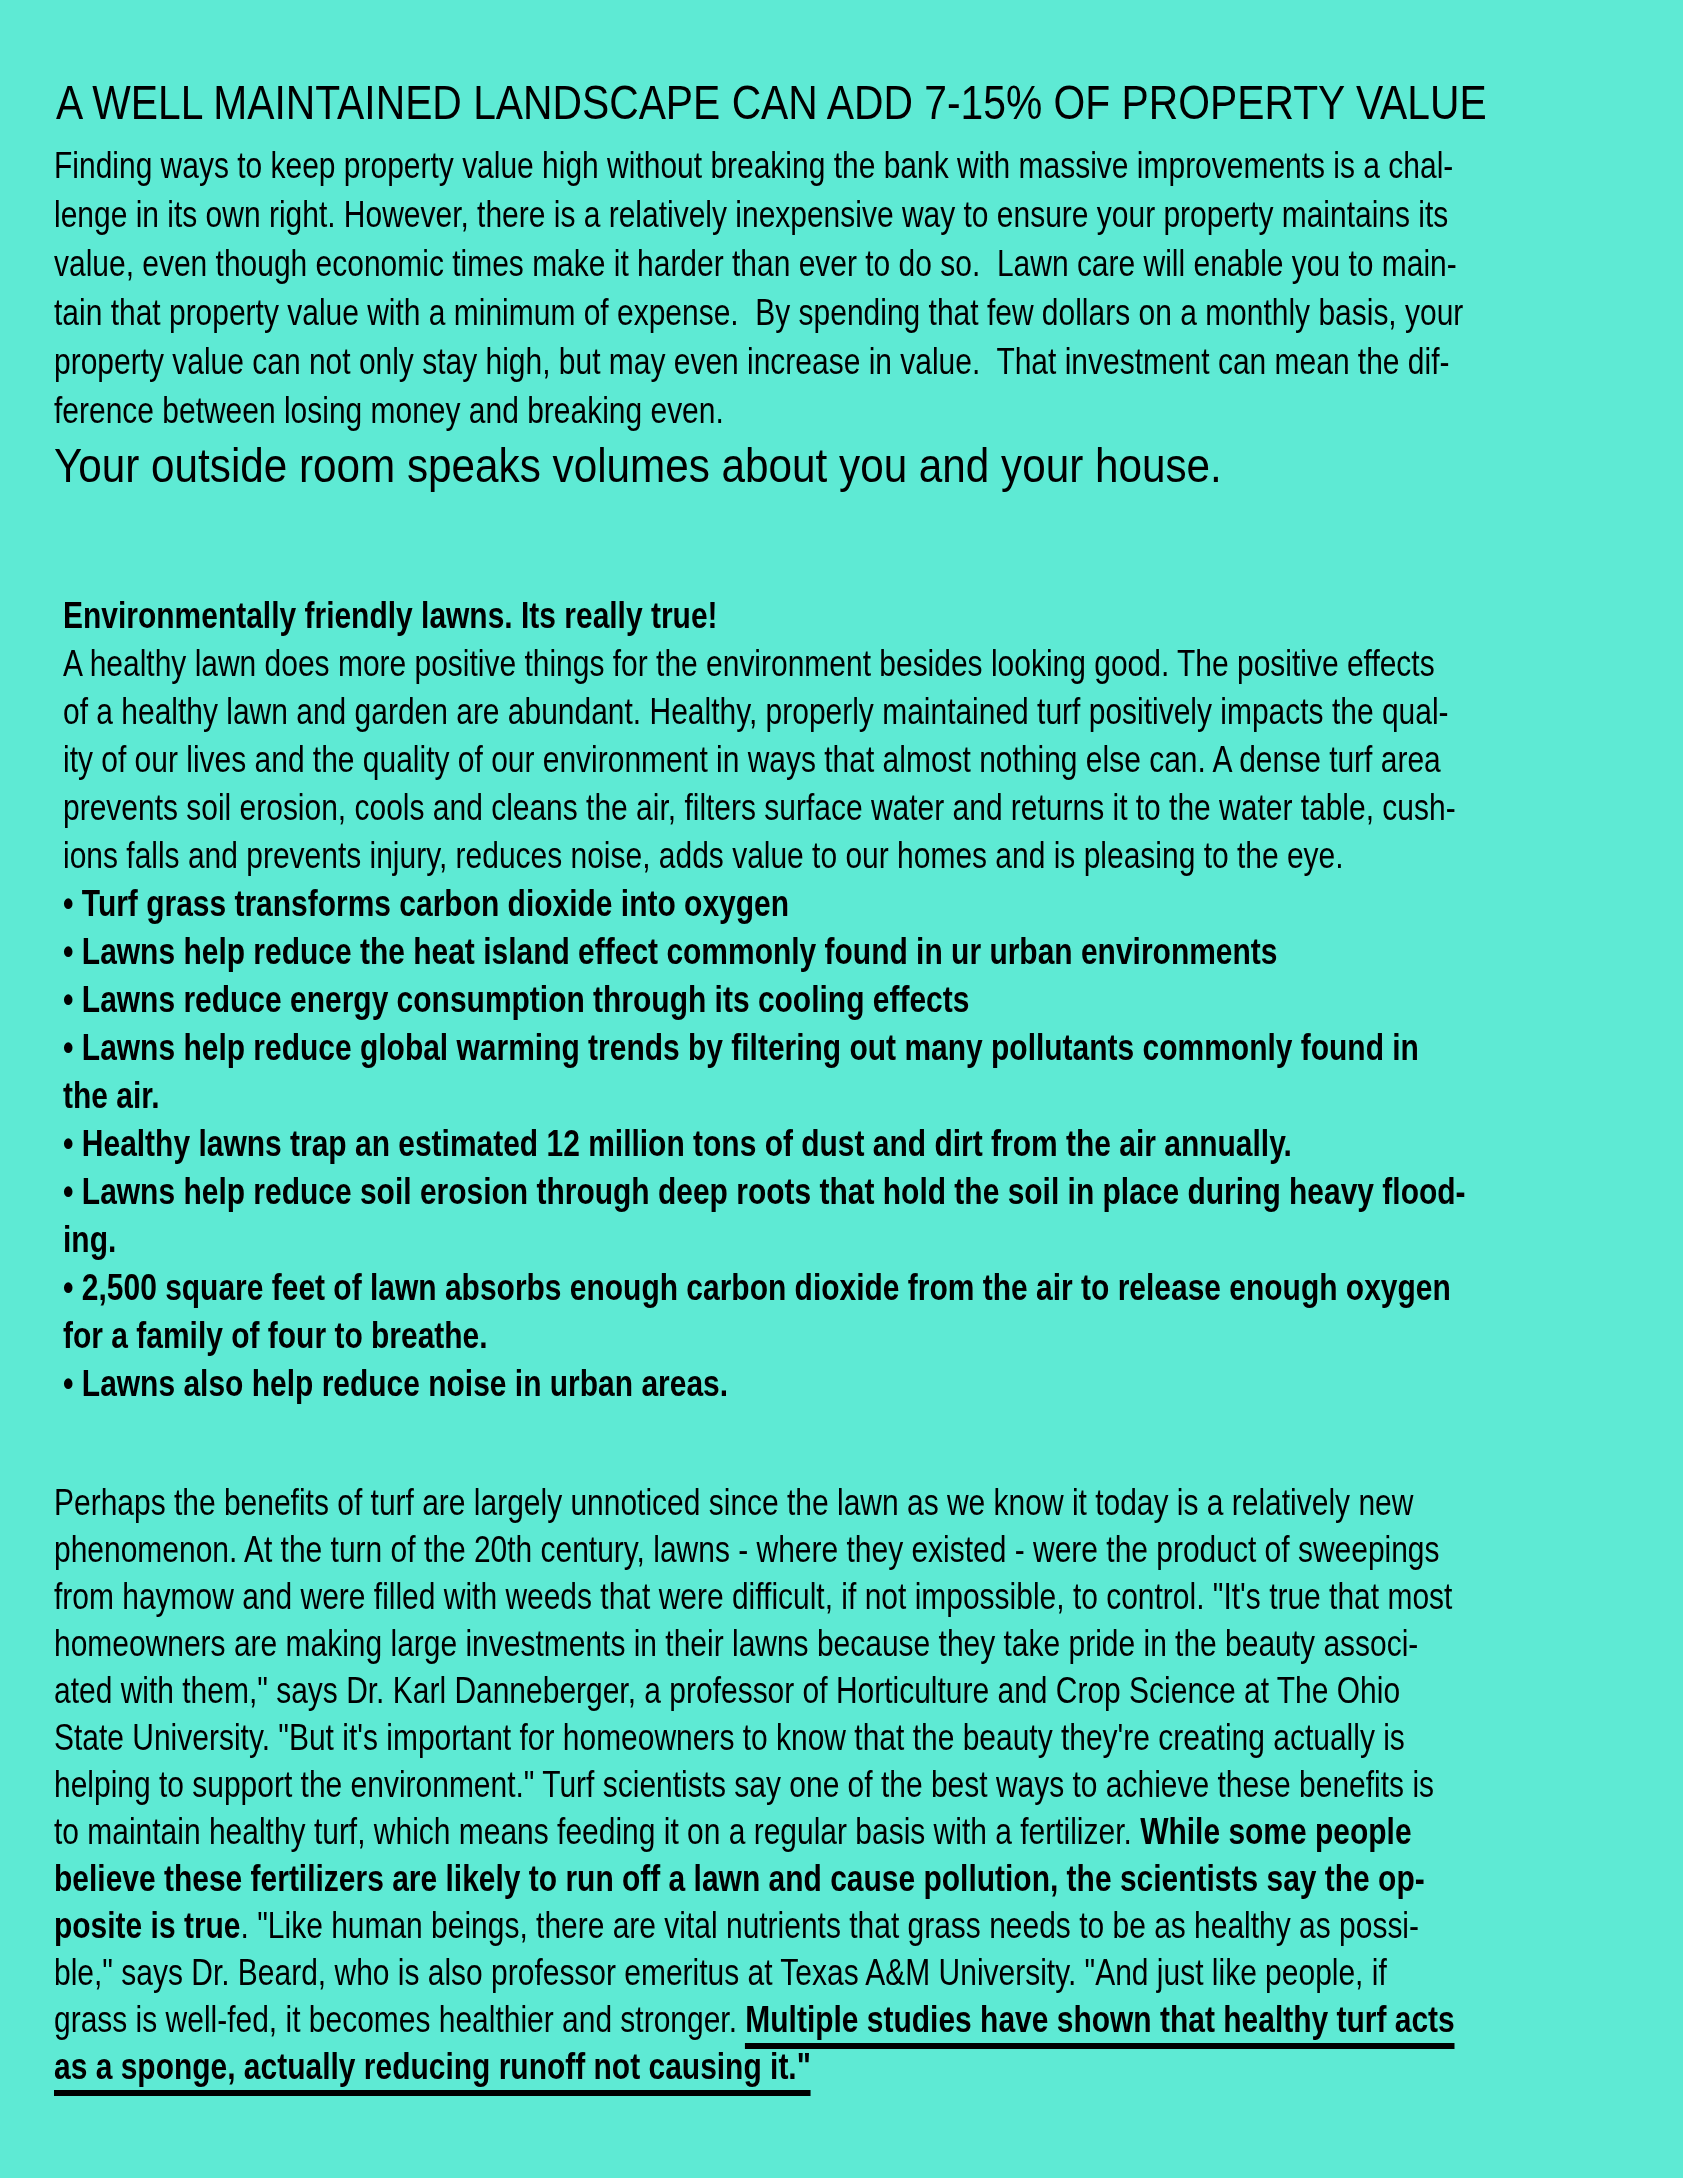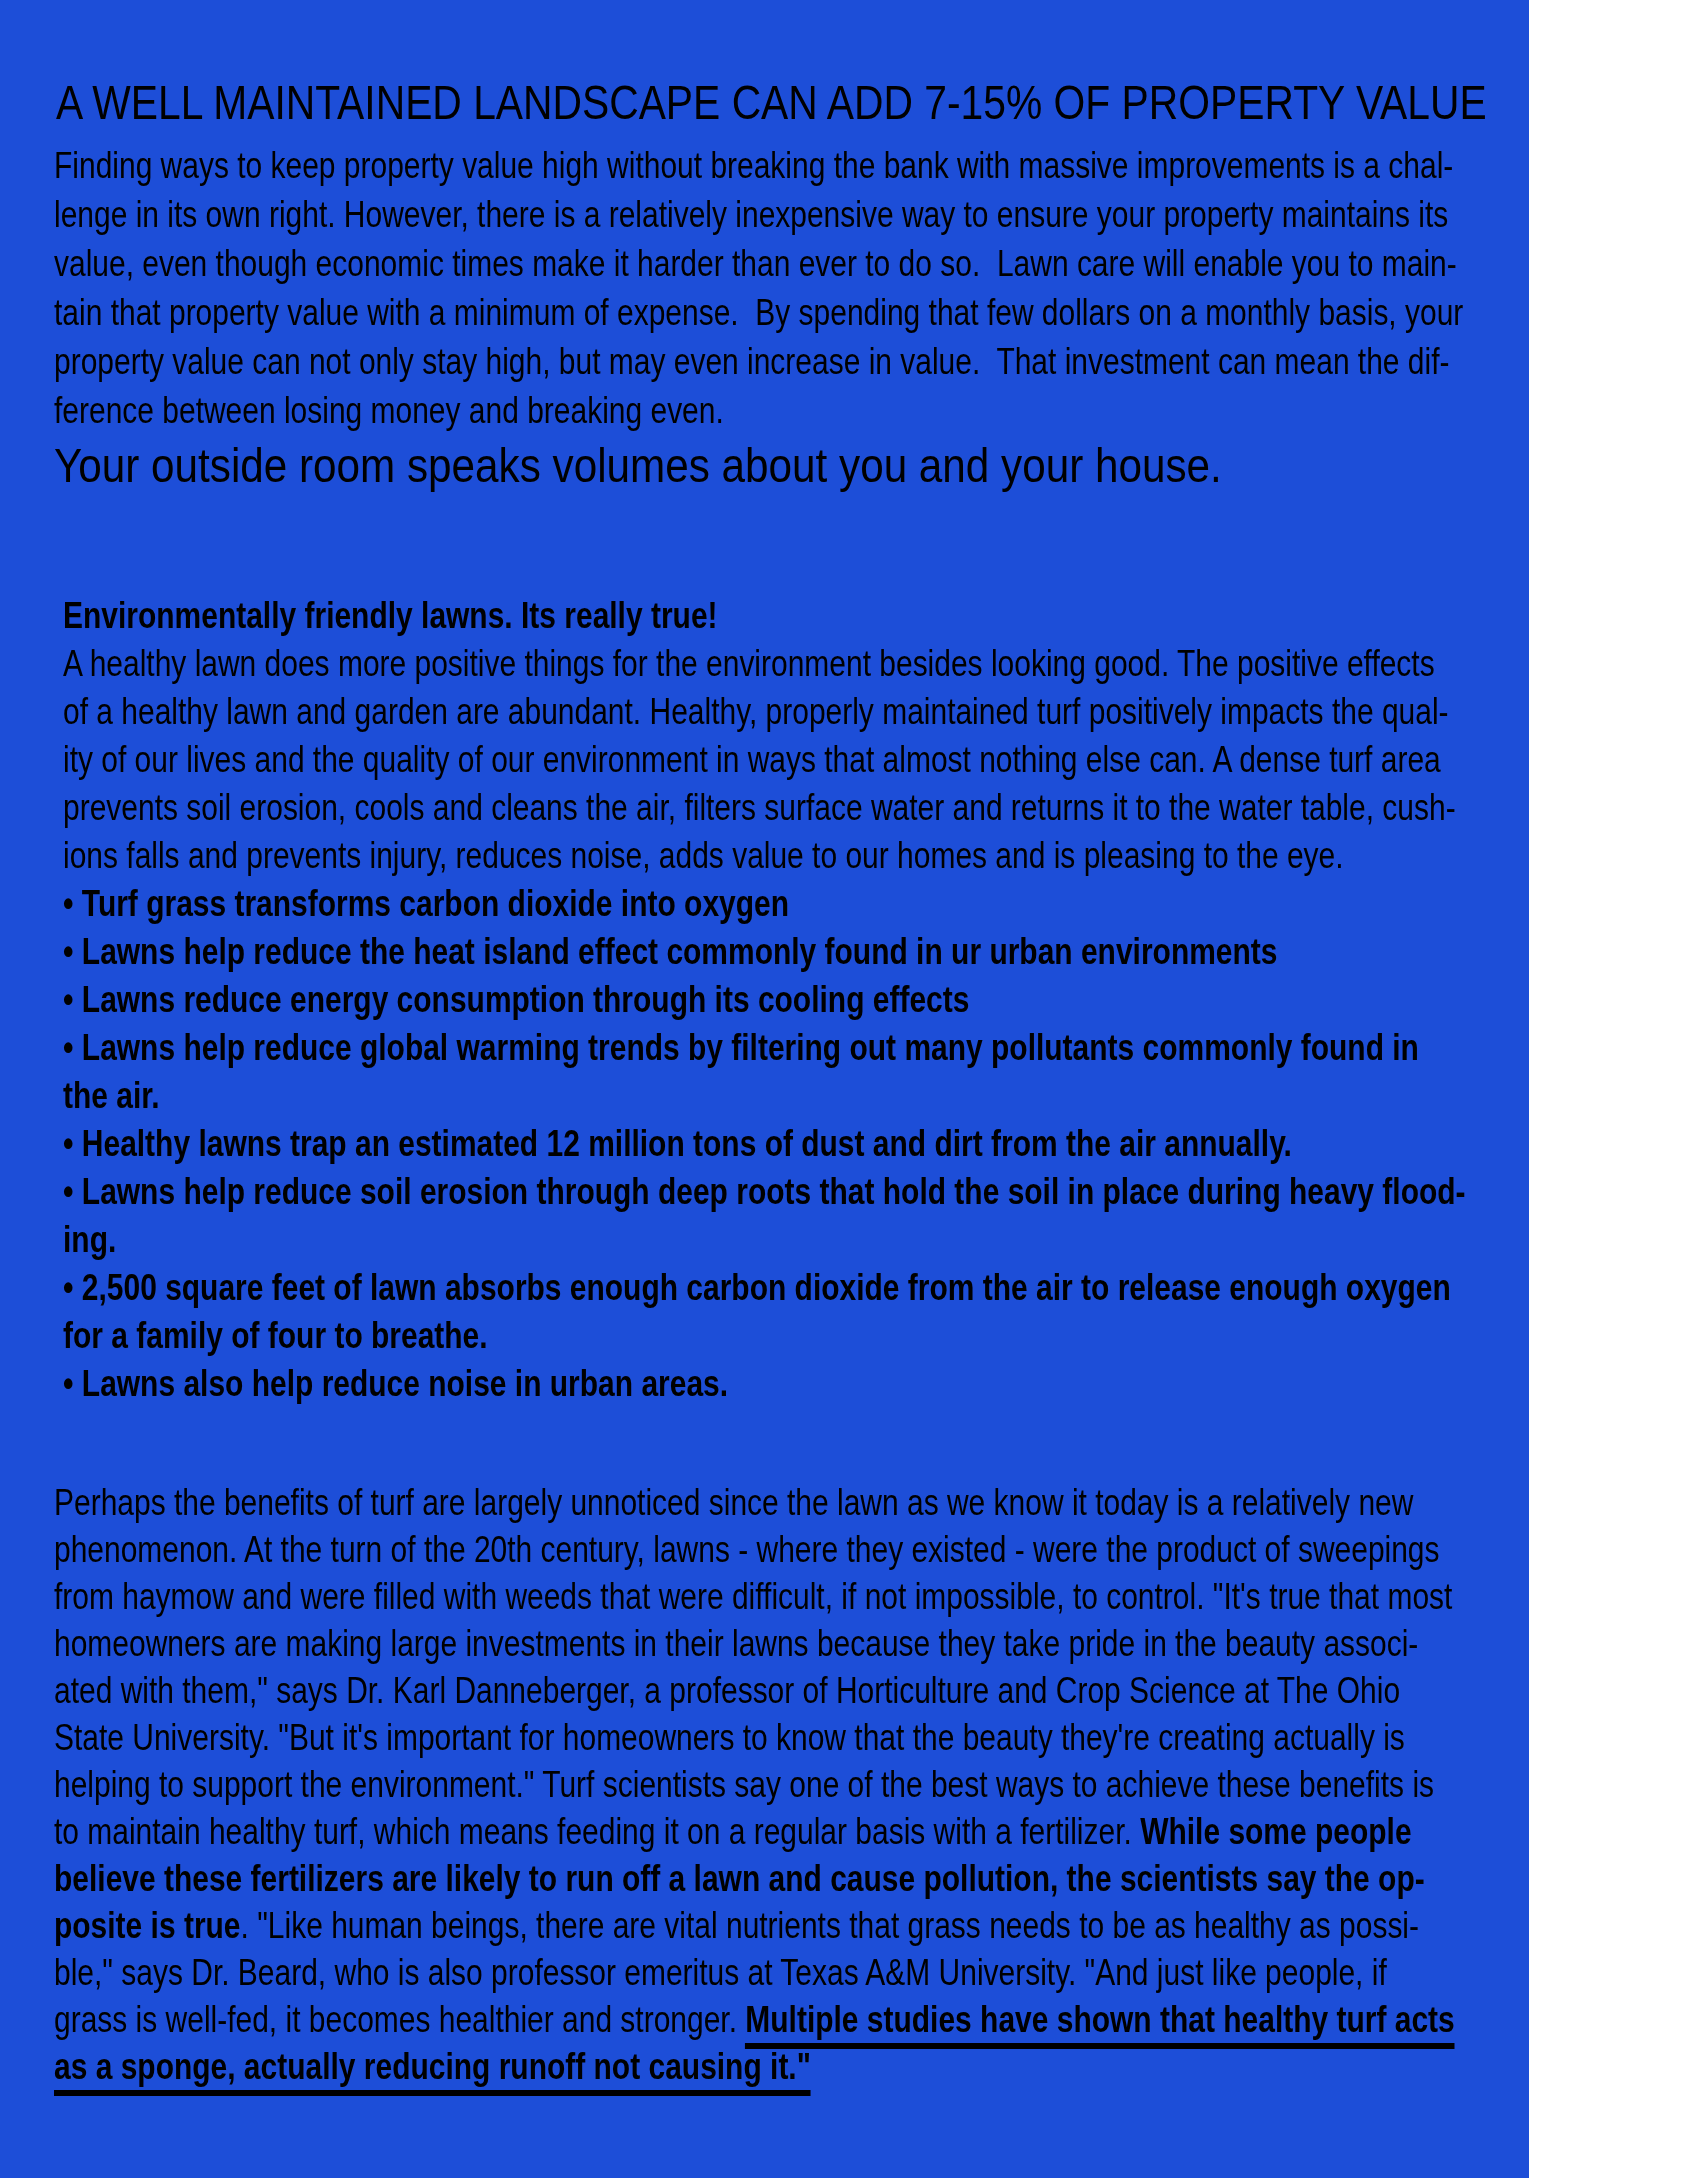--- a/index.html
+++ b/index.html
@@ -2,21 +2,21 @@
 <html><head>
 <meta charset="utf-8">
 <style>
   html, body { margin: 0; padding: 0; }
   body {
     width: 1683px; height: 2178px;
     background: #ffffff; color: #000000;
     font-family: "Liberation Sans", sans-serif;
     overflow: hidden;
   }
-  .page { position: relative; width: 1529px; height: 2178px; background: #1d4ed8; }
+  .page { position: relative; width: 1683px; height: 2178px; background: #5eead4; }
 
   
   .line, .bullet-item {
     white-space: pre;
     transform: scaleX(0.81);
     transform-origin: 0 50%;
   }
 
   .doc-title {
     position: absolute; top: 77px; left: 56px;

